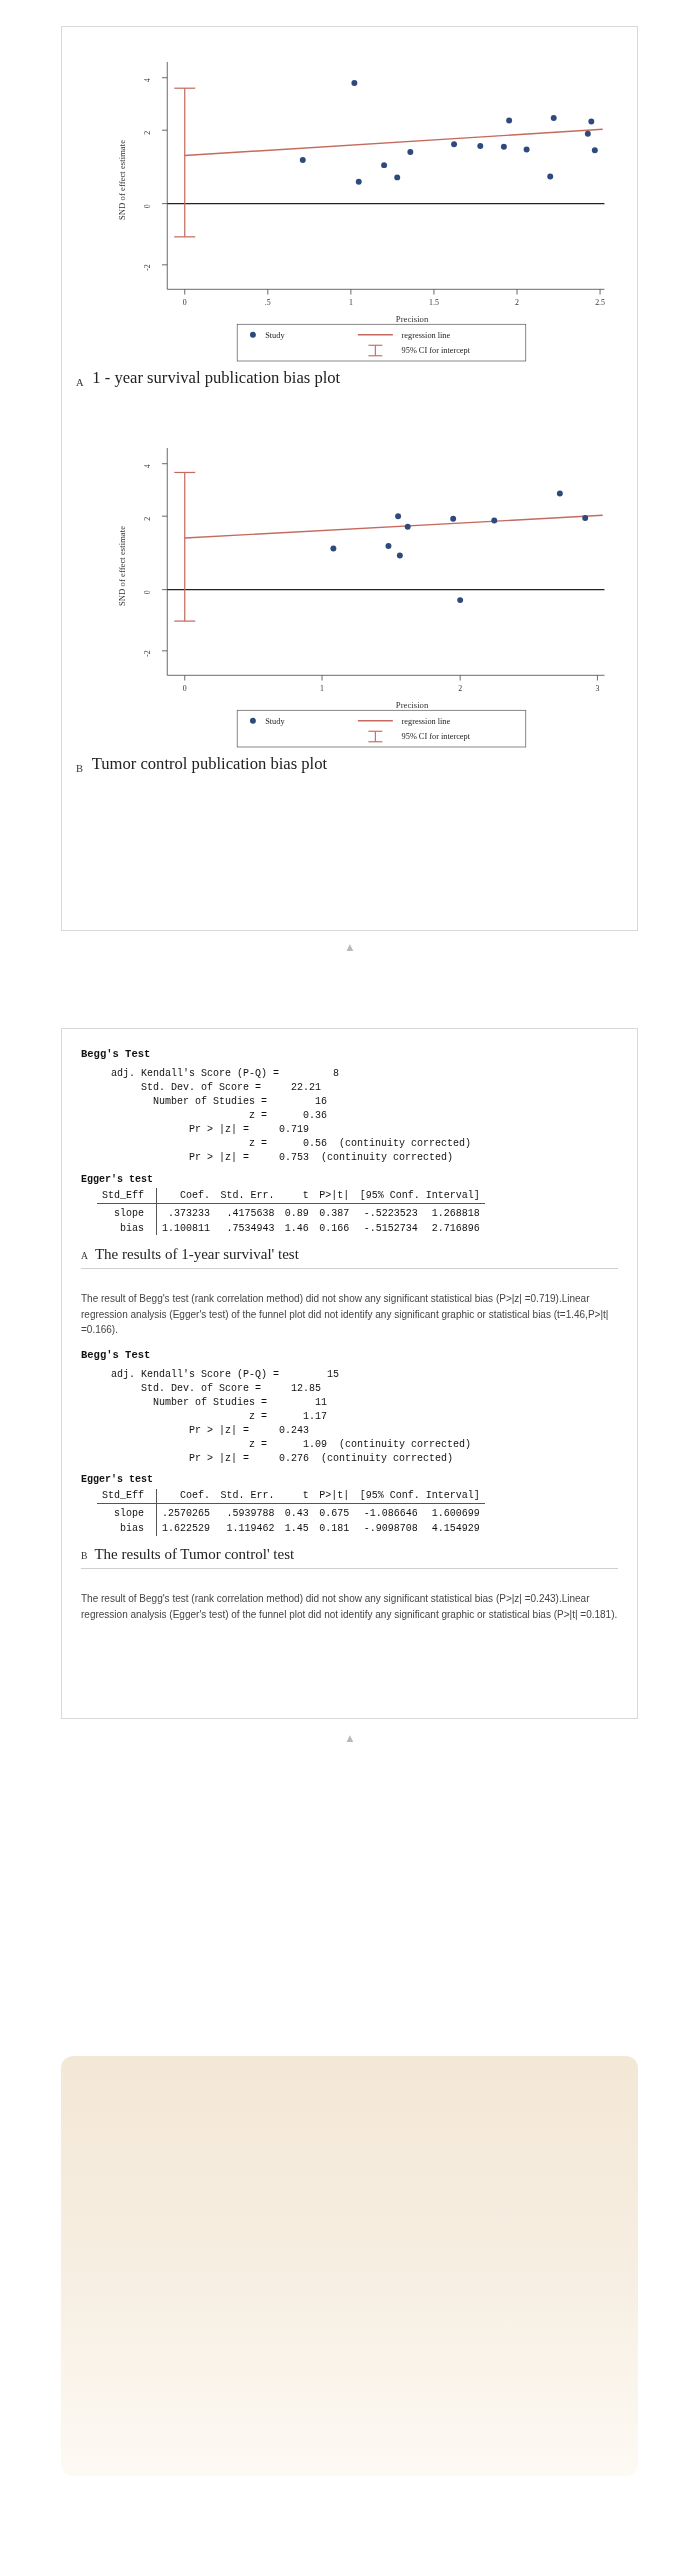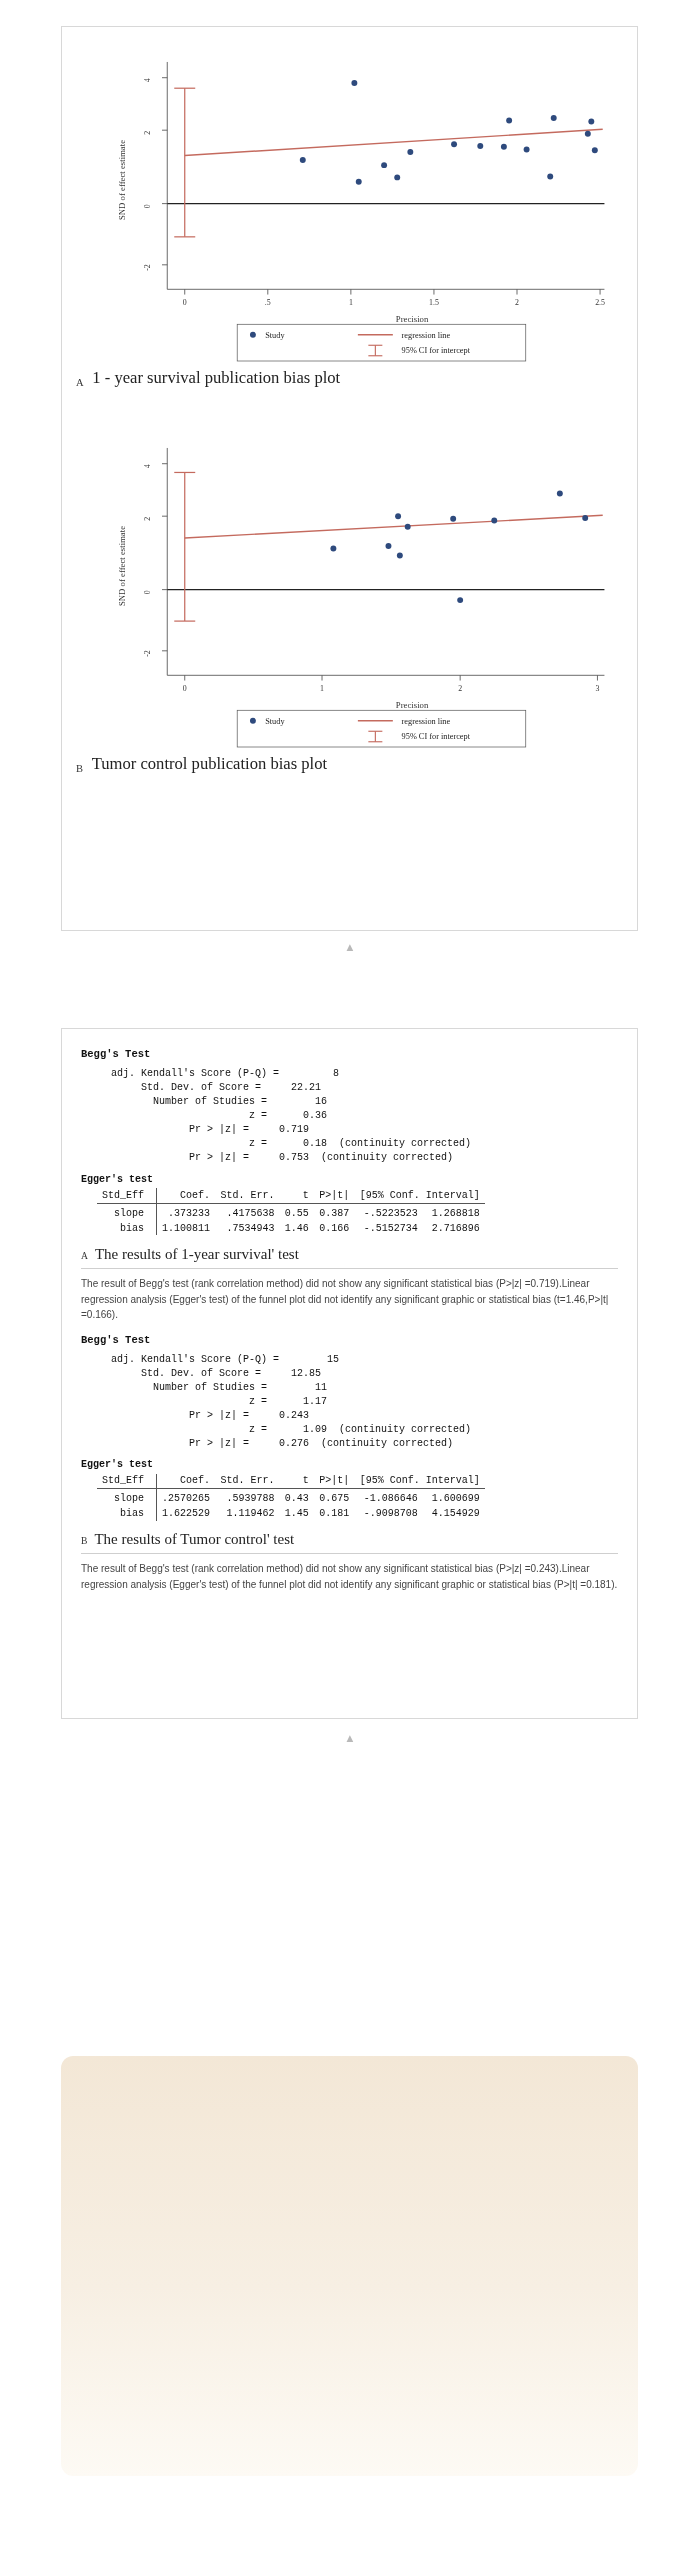--- a/index.html
+++ b/index.html
@@ -141,21 +141,21 @@
   .sub-title {
     font-size: 15px;
     color: #222;
     font-family: "Liberation Serif", serif;
   }
   .result-text {
     font-size: 10px;
     line-height: 15.7px;
     color: #444;
     border-top: 0.9px solid #cfcfcf;
-    padding-top: 7px;
+    padding-top: 22px;
     margin-bottom: 10.5px;
   }
 
   
   #concl-card {
     position: absolute;
     left: 61px;
     top: 2056px;
     width: 577px;
     height: 420px;
@@ -345,42 +345,42 @@
 
   <div class="card" id="fig2-card">
 
     <div>
       <div class="beggs-title mono">Begg's Test</div>
       <div class="begg-lines mono"><span>adj. Kendall's Score (P-Q) =         8</span>
 <span>     Std. Dev. of Score =     22.21</span>
 <span>       Number of Studies =        16</span>
 <span>                       z =      0.36</span>
 <span>             Pr &gt; |z| =     0.719</span>
-<span>                       z =      0.18  (continuity corrected)</span>
+<span>                       z =      0.56  (continuity corrected)</span>
 <span>             Pr &gt; |z| =     0.753  (continuity corrected)</span></div>
 
       <div class="egger-label mono">Egger's test</div>
 
       <table class="stata">
         <thead>
           <tr>
             <th class="lead">Std_Eff</th>
             <th>Coef.</th>
             <th>Std. Err.</th>
             <th>t</th>
             <th>P&gt;|t|</th>
             <th colspan="2">[95% Conf. Interval]</th>
           </tr>
         </thead>
         <tbody>
           <tr>
             <td class="lead">slope</td>
             <td>.373233</td>
             <td>.4175638</td>
-            <td>0.55</td>
+            <td>0.89</td>
             <td>0.387</td>
             <td>-.5223523</td>
             <td>1.268818</td>
           </tr>
           <tr>
             <td class="lead">bias</td>
             <td>1.100811</td>
             <td>.7534943</td>
             <td>1.46</td>
             <td>0.166</td>

